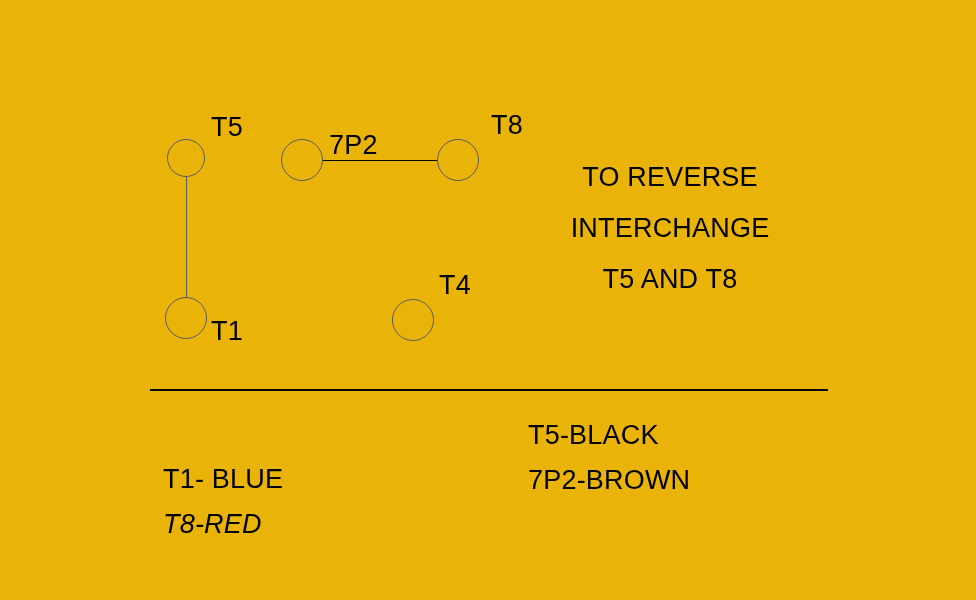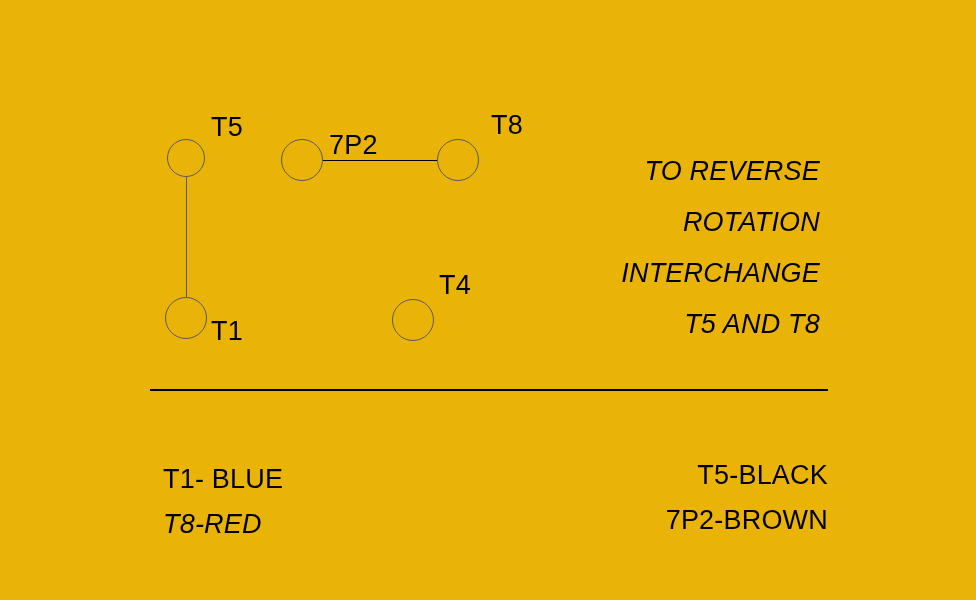--- a/index.html
+++ b/index.html
@@ -45,24 +45,23 @@
     line-height: 30px;
     letter-spacing: 0.2px;
     white-space: nowrap;
     color: #000000;
   }
 
   
   .instructions {
     position: absolute;
     left: 520px;
-    top: 146px;
+    top: 152px;
     width: 300px;
-    text-align: right;
-    font-style: italic;
+    text-align: center;
   }
   .instructions .line {
     font-size: 27px;
     line-height: 51px;
     white-space: nowrap;
     letter-spacing: 0.2px;
   }
 
   
   .divider {
@@ -79,27 +78,25 @@
     position: absolute;
     font-size: 27px;
     line-height: 30px;
     white-space: nowrap;
     letter-spacing: 0.2px;
     color: #000000;
     margin-top: 44px;
   }
   .legend-right {
     position: absolute;
-    text-align: right;
     font-size: 27px;
     line-height: 30px;
     white-space: nowrap;
     letter-spacing: 0.2px;
     color: #000000;
-    margin-top: 40px;
   }
 </style>
 </head>
 <body>
 
 <div id="canvas">
 
   <div class="terminal" style="left:167px; top:139px; width:38px; height:38px;"></div>
   <div class="terminal" style="left:281px; top:139px; width:42px; height:42px;"></div>
   <div class="terminal" style="left:437px; top:139px; width:42px; height:42px;"></div>
@@ -110,21 +107,20 @@
   <div class="wire-h" style="left:323px; top:160px; width:114px;"></div>
 
   <div class="node-label" style="left:211px; top:112px;">T5</div>
   <div class="node-label" style="left:329px; top:110px;margin-top:20px;">7P2</div>
   <div class="node-label" style="left:491px; top:110px;">T8</div>
   <div class="node-label" style="left:211px; top:271px;margin-top:45px;">T1</div>
   <div class="node-label" style="left:439px; top:270px;">T4</div>
 
   <div class="instructions">
     <div class="line">TO REVERSE</div>
-    <div class="line">ROTATION</div>
     <div class="line">INTERCHANGE</div>
     <div class="line">T5 AND T8</div>
   </div>
 
   <div class="divider"></div>
 
   <div class="legend-item" style="left:163px; top:420px;">T1- BLUE</div>
   <div class="legend-item" style="left:163px; top:465px;font-style:italic;">T8-RED</div>
 
 

